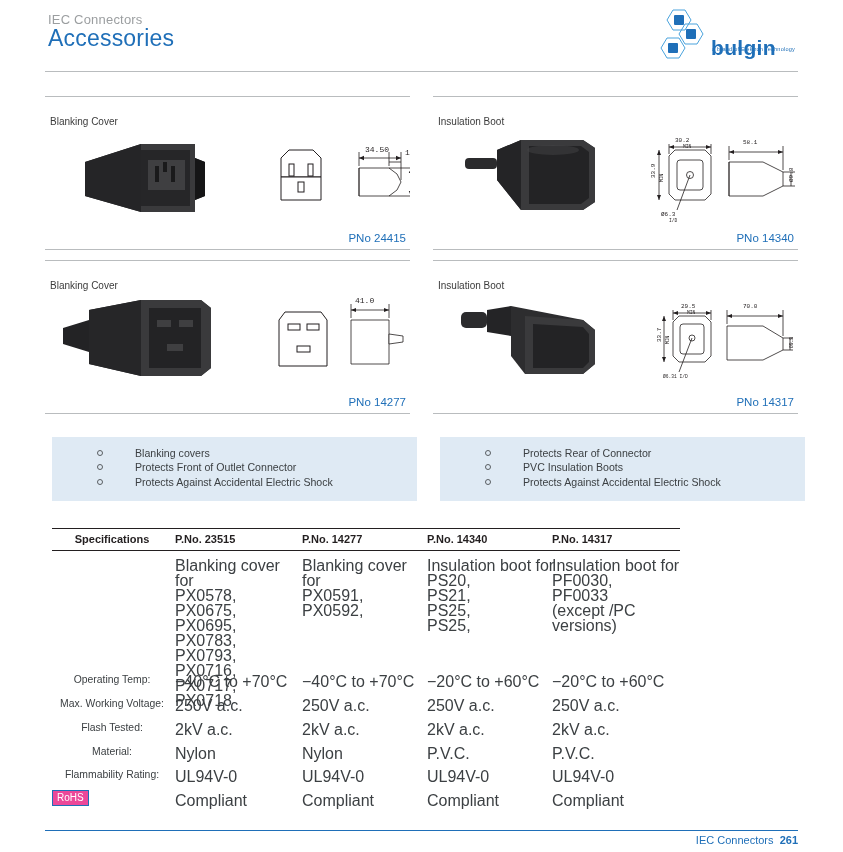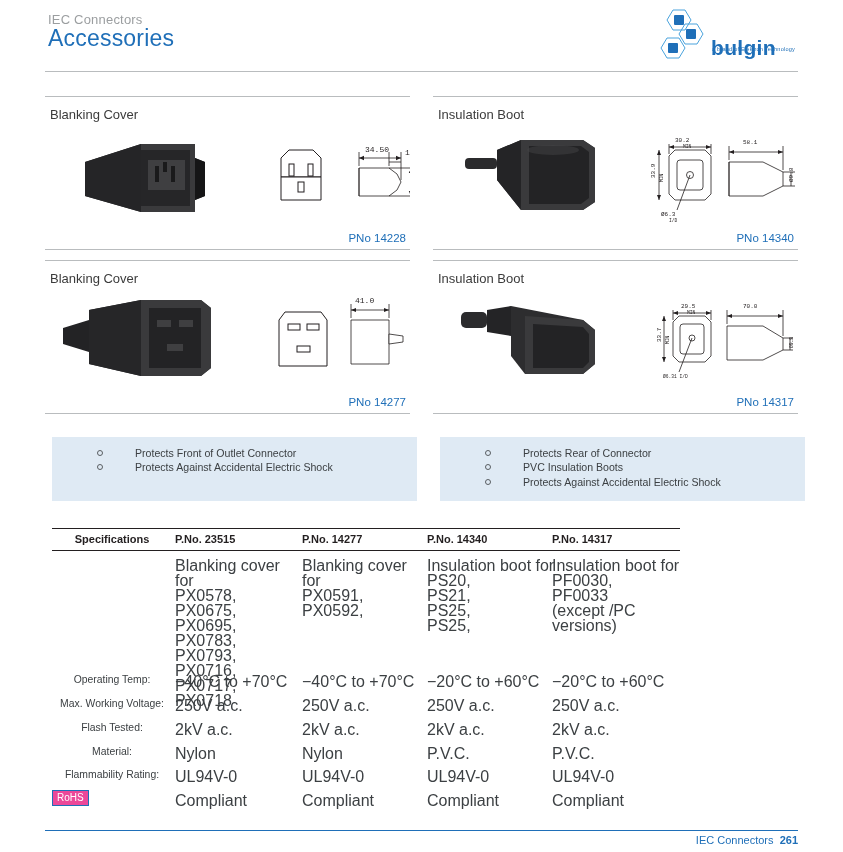--- a/index.html
+++ b/index.html
@@ -86,22 +86,22 @@
   .card-top-rule {
     position: absolute; left: 0; top: 0;
     width: 100%; height: 1px; background: #b9bcbe;
   }
   .card-bot-rule {
     position: absolute; left: 0; bottom: 0;
     width: 100%; height: 1px; background: #b9bcbe;
   }
   .card-title {
     position: absolute;
-    left: 5px; top: 11px;
-    font-size: 13px;
+    left: 5px; top: 20px;
+    font-size: 10px;
     color: #3b3b3b;
   }
   .card-pno {
     position: absolute;
     right: 4px; bottom: 6px;
     font-size: 11.5px;
     color: #1f6fb8;
   }
   .card-art {
     position: absolute;
@@ -284,21 +284,21 @@
         <line x1="366" y1="46" x2="366" y2="74"></line>
         <path d="M366 46 l-2.2 5 h4.4 z" fill="#231f20" stroke="none"></path>
         <path d="M366 74 l-2.2 -5 h4.4 z" fill="#231f20" stroke="none"></path>
         <line x1="344" y1="30" x2="344" y2="44"></line>
         <line x1="356" y1="40" x2="344" y2="40" stroke-dasharray="0"></line>
       </g>
       <text class="dim" x="320" y="30">34.50</text>
       <text class="dim" x="360" y="33">15.00</text>
       <text class="dim" x="370" y="64" transform="rotate(-90 370 64)">20.00</text>
     </svg>
-    <div class="card-pno">PNo 14228</div>
+    <div class="card-pno">PNo 24415</div>
     <div class="card-bot-rule"></div>
   </div>
 
   <div class="card c2">
     <div class="card-top-rule"></div>
     <div class="card-title">Insulation Boot</div>
     <svg class="card-art" viewBox="0 0 365 108">
       <g>
         <rect x="32" y="36" width="32" height="11" rx="4" fill="#2b2b2d"></rect>
         <path d="M64 28 L88 18 L150 18 L162 26 L162 80 L150 88 L88 88 L64 58 Z" fill="#2d2d2f"></path>
@@ -427,20 +427,21 @@
       <text class="dim-sm" x="310" y="22">70.0</text>
       <text class="dim-xs" x="360" y="62" transform="rotate(-90 360 62)">Ø9.8</text>
     </svg>
     <div class="card-pno">PNo 14317</div>
     <div class="card-bot-rule"></div>
   </div>
 </div>
 
 <div class="feat f1">
   <ul>
+    <li><span class="bullet"></span><span>Blanking covers</span></li>
     <li><span class="bullet"></span><span>Protects Front of Outlet Connector</span></li>
     <li><span class="bullet"></span><span>Protects Against Accidental Electric Shock</span></li>
   </ul>
 </div>
 
 <div class="feat f2">
   <ul>
     <li><span class="bullet"></span><span>Protects Rear of Connector</span></li>
     <li><span class="bullet"></span><span>PVC Insulation Boots</span></li>
     <li><span class="bullet"></span><span>Protects Against Accidental Electric Shock</span></li>

